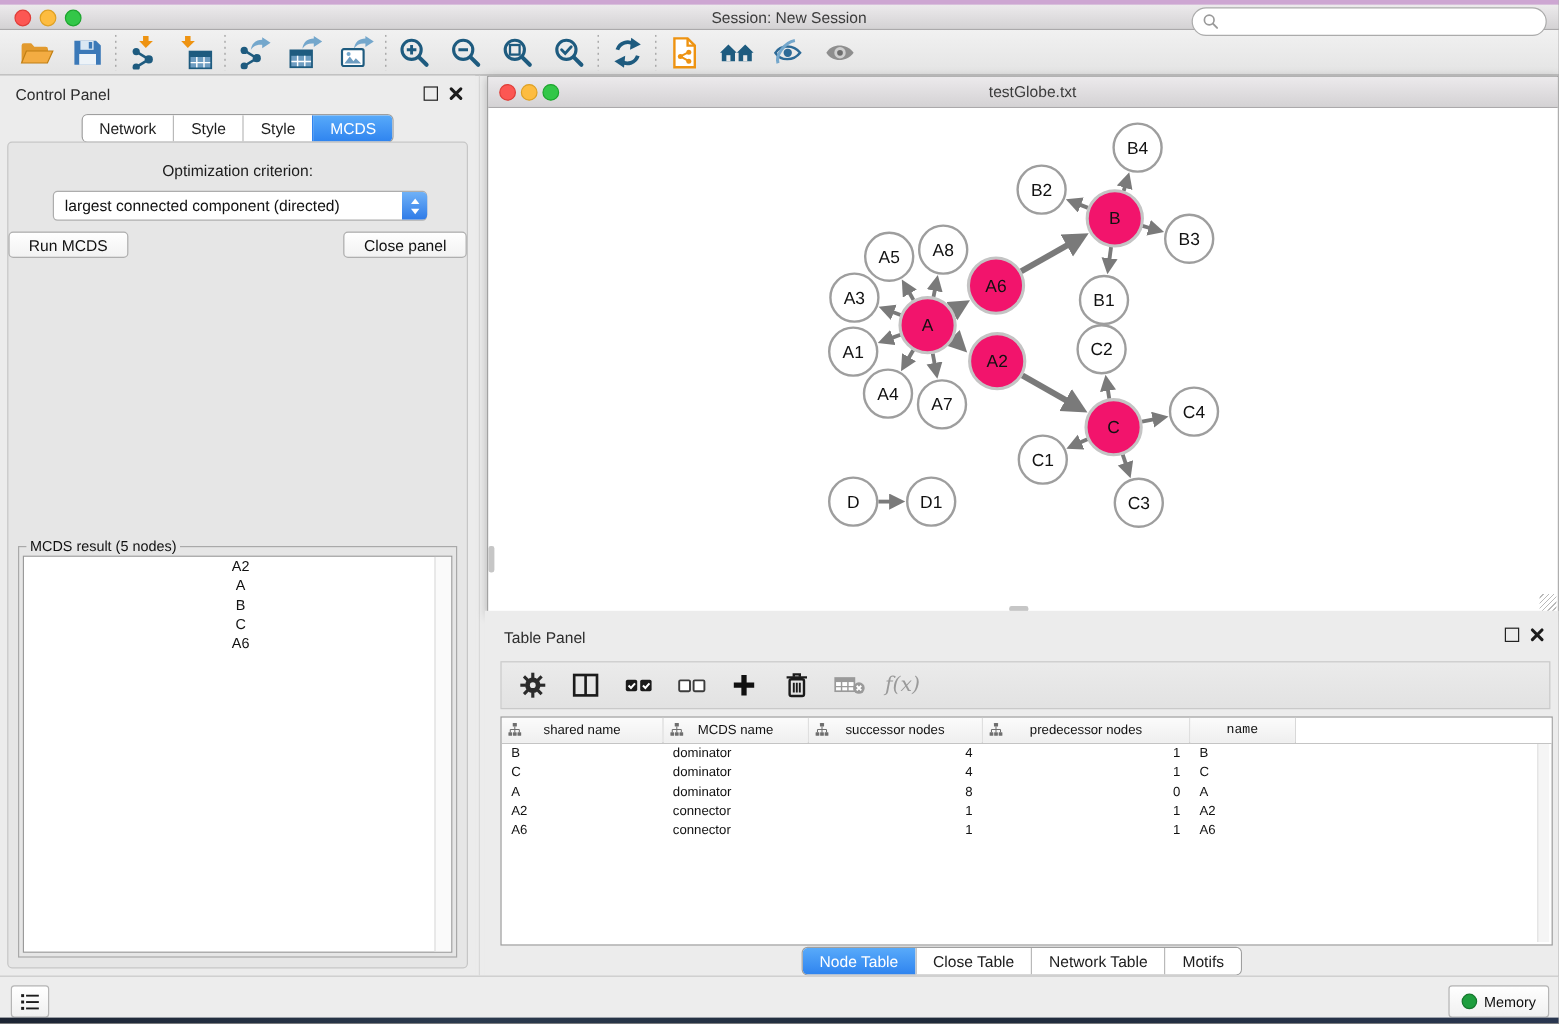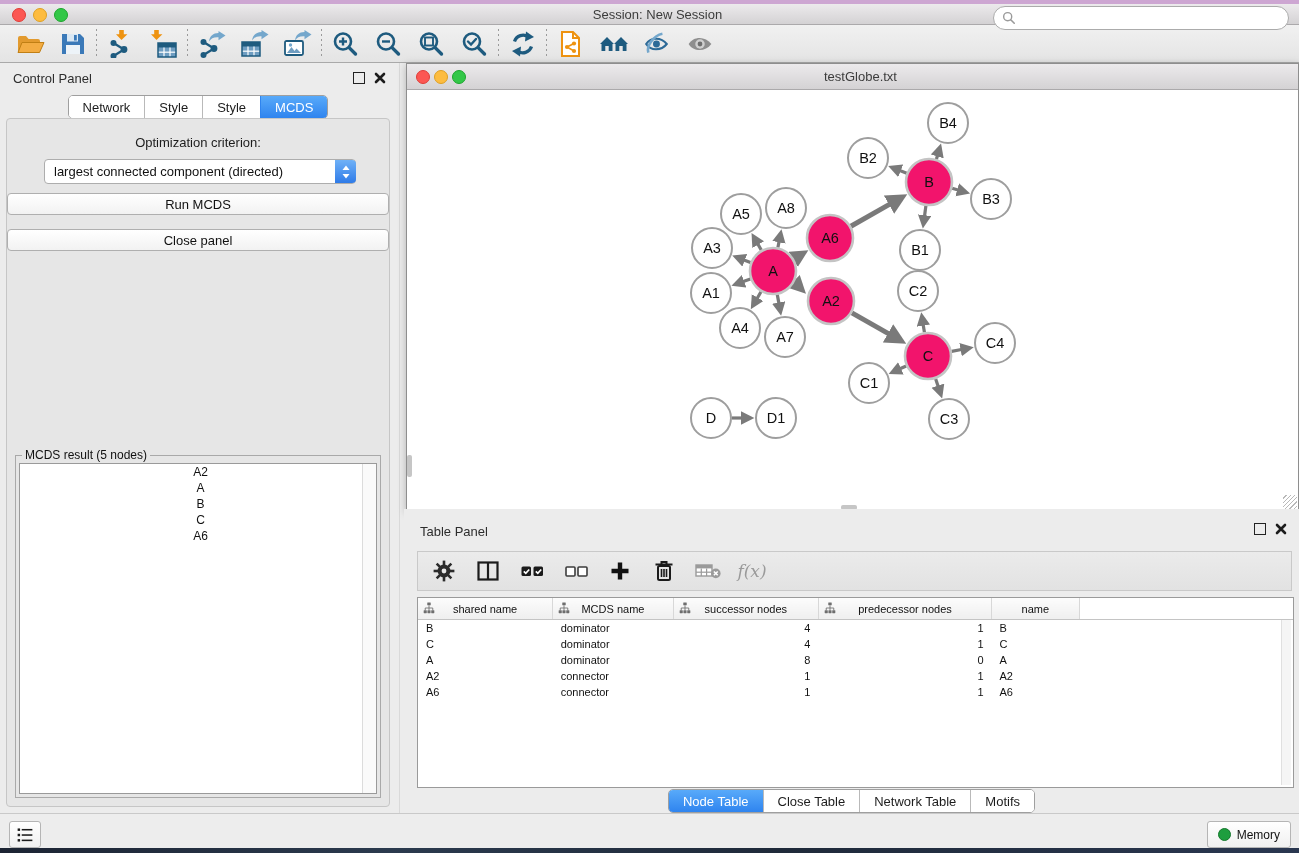--- a/index.html
+++ b/index.html
@@ -43,21 +43,21 @@
   #cp-content{left:6px;top:55px;width:382px;height:687px;background:#E6E6E6;
     border:1px solid #C6C6C6;border-radius:4px;}
   #opt-label{left:0;right:0;top:16px;text-align:center;font-size:13px;color:#1c1c1c;}
   #criterion-select{left:37px;top:40px;width:310px;height:23px;background:#fff;border:1px solid #ADADAD;
     border-radius:4px;display:flex;align-items:center;}
   #criterion-select .val{flex:1;font-size:13px;color:#111;padding-left:9px;white-space:nowrap;overflow:hidden;}
   #criterion-select .cap{width:21px;height:23px;margin:-1px -1px -1px 0;border-radius:0 4px 4px 0;
     background:linear-gradient(#6FB1F7,#2F7BE8);display:flex;align-items:center;justify-content:center;}
   .btn{background:linear-gradient(#FFFFFF,#F2F2F2);border:1px solid #AFAFAF;border-radius:4px;
     font-size:13px;color:#111;height:22px;display:inline-flex;align-items:center;justify-content:center;padding:0 16px;}
-  #cp-buttons{left:0;right:0;top:74px;display:flex;justify-content:space-between;gap:14px;flex-direction:column;}
+  #cp-buttons{left:0;right:0;top:74px;display:flex;justify-content:space-between;gap:4px;}
   #mcds-fieldset{left:8px;top:336px;width:364px;height:341px;border:1px solid #A9A9A9;text-align:center;}
   #mcds-legend{position:absolute;left:6px;top:-8px;background:#E6E6E6;padding:0 3px;font-size:12px;color:#111;}
   #mcds-list{position:absolute;left:3px;right:3px;top:7px;bottom:3px;background:#fff;border:1px solid #9a9a9a;overflow:hidden;}
   #mcds-scroll{position:absolute;right:0;top:0;bottom:0;width:13px;background:#FAFAFA;border-left:1px solid #DCDCDC;}
   .mcds-item{font-size:12px;color:#111;line-height:16px;padding-left:5px;}
   #cp-divider{left:399px;top:63px;width:1px;height:750px;background:#D9D9D9;}
   
   #network-window{left:406px;top:63px;width:891px;height:446px;border:1px solid #8E8E8E;background:#fff;
     box-shadow:0 2px 8px rgba(0,0,0,.25);}
   #nw-titlebar{position:absolute;left:0;top:0;right:0;height:25px;
@@ -612,21 +612,21 @@
                   <svg width="12" height="12" viewBox="0 0 14 14">
                     <g fill="#6e6e6e">
                       <rect x="5" y="0.5" width="4" height="3.4" rx="0.5"></rect>
                       <rect x="0.8" y="9.5" width="3.6" height="3.6" rx="0.5"></rect>
                       <rect x="5.2" y="9.5" width="3.6" height="3.6" rx="0.5"></rect>
                       <rect x="9.6" y="9.5" width="3.6" height="3.6" rx="0.5"></rect>
                     </g>
                     <path d="M7 3.9 V7 M2.6 7 H11.4 M2.6 7 V9.5 M7 7 V9.5 M11.4 7 V9.5" fill="none" stroke="#6e6e6e" stroke-width="1"></path>
                   </svg>
                 </span><span>predecessor nodes</span></th>
-              <th style="width: 87px;"><span>name</span></th>
+              <th style="width: 87px; font-family: Liberation Mono, monospace;"><span>name</span></th>
               <th style="width: 215px; background: rgb(255, 255, 255); border-right: none; border-bottom: 1px solid rgb(196, 196, 196);"></th>
             </tr>
           </thead>
           <tbody>
             <tr>
               <td>B</td>
               <td>dominator</td>
               <td class="num">4</td>
               <td class="num">1</td>
               <td>B</td>

